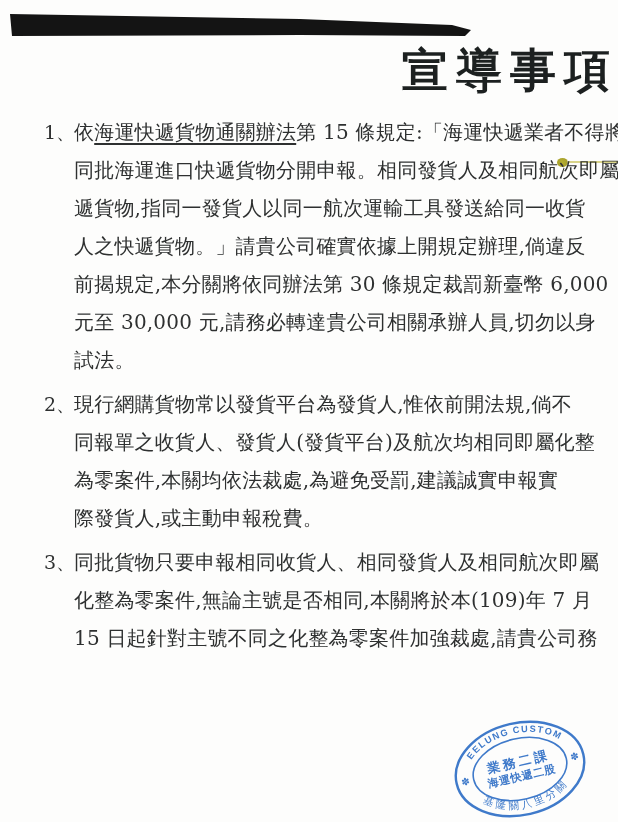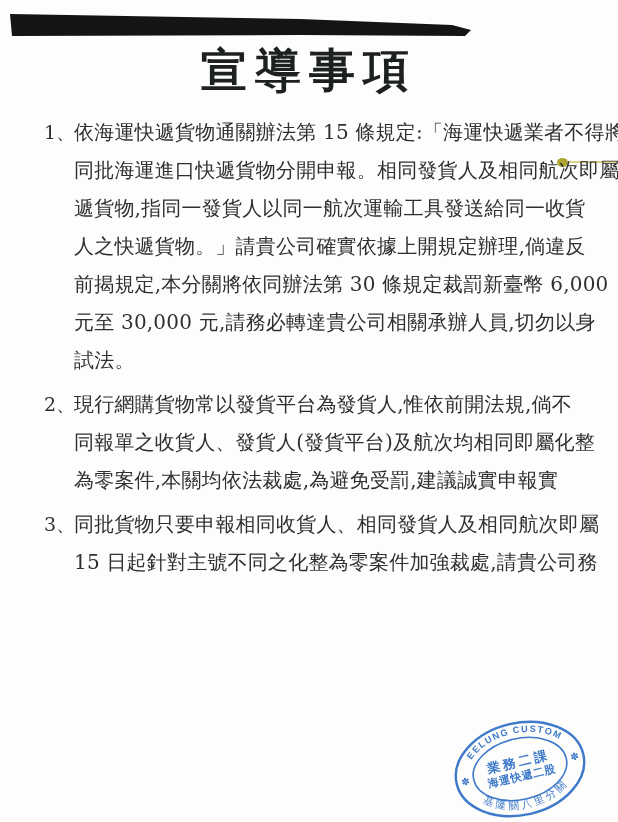--- a/index.html
+++ b/index.html
@@ -16,39 +16,39 @@
   .dot{
     position:absolute;left:557px;top:158px;width:11px;height:9px;
     border-radius:50%;
   }
   .dot-line{
     position:absolute;left:567px;top:161px;width:51px;height:2px;
   }
   
   .title{
     position:absolute;top:38px;left:0;width:100%;
-    text-align:center;
+    text-align:right;
     font-size:46px;line-height:64px;font-weight:700;
     letter-spacing:8px;color:#1c2020;
   }
   
   .content{
     position:absolute;top:113px;left:44px;width:560px;
   }
   .para{display:flex;margin-bottom:6px;}
   .para .num{
     width:30px;flex:0 0 30px;
     font-size:19px;line-height:38px;
   }
   .para .body{flex:1;}
   .line{
     font-size:20px;line-height:38px;white-space:nowrap;
     letter-spacing:0.2px;
   }
-  .line .u{text-underline-offset:4px;}
+  .line .u{text-decoration:underline;text-underline-offset:4px;}
   
   .stamp{position:absolute;left:440px;top:700px;}
 </style>
 </head>
 <body>
 
 <div class="page">
 
   <svg class="band-svg" width="618" height="48" viewBox="0 0 618 48">
     <polygon fill="#141414" points="10,14 300,19 452,25 471,30 465,36 300,35 12,36"></polygon>
@@ -71,26 +71,28 @@
           <div class="line"><span>元至 30,000 元,請務必轉達貴公司相關承辦人員,切勿以身</span></div>
           <div class="line"><span>試法。</span></div>
         </div>
       </div>
       <div class="para">
         <div class="num">2、</div>
         <div class="body">
           <div class="line"><span>現行網購貨物常以發貨平台為發貨人,惟依前開法規,倘不</span></div>
           <div class="line"><span>同報單之收貨人、發貨人(發貨平台)及航次均相同即屬化整</span></div>
           <div class="line"><span>為零案件,本關均依法裁處,為避免受罰,建議誠實申報實</span></div>
+          <div class="line"><span>際發貨人,或主動申報稅費。</span></div>
         </div>
       </div>
       <div class="para">
         <div class="num">3、</div>
         <div class="body">
           <div class="line"><span>同批貨物只要申報相同收貨人、相同發貨人及相同航次即屬</span></div>
+          <div class="line"><span>化整為零案件,無論主號是否相同,本關將於本(109)年 7 月</span></div>
           <div class="line"><span>15 日起針對主號不同之化整為零案件加強裁處,請貴公司務</span></div>
         </div>
       </div>
     </div>
 
   <svg class="stamp" width="170" height="122" viewBox="0 0 170 122">
     <g transform="translate(80,69) rotate(-13)" opacity="0.92" font-family="'Liberation Sans','DejaVu Sans',sans-serif">
       <defs>
         <path id="arcTop" d="M -46.8,-18 A 54,36 0 0 1 46.8,-18"></path>
         <path id="arcBottom" d="M -48.5,19.5 A 56,39 0 0 0 48.5,19.5"></path>

